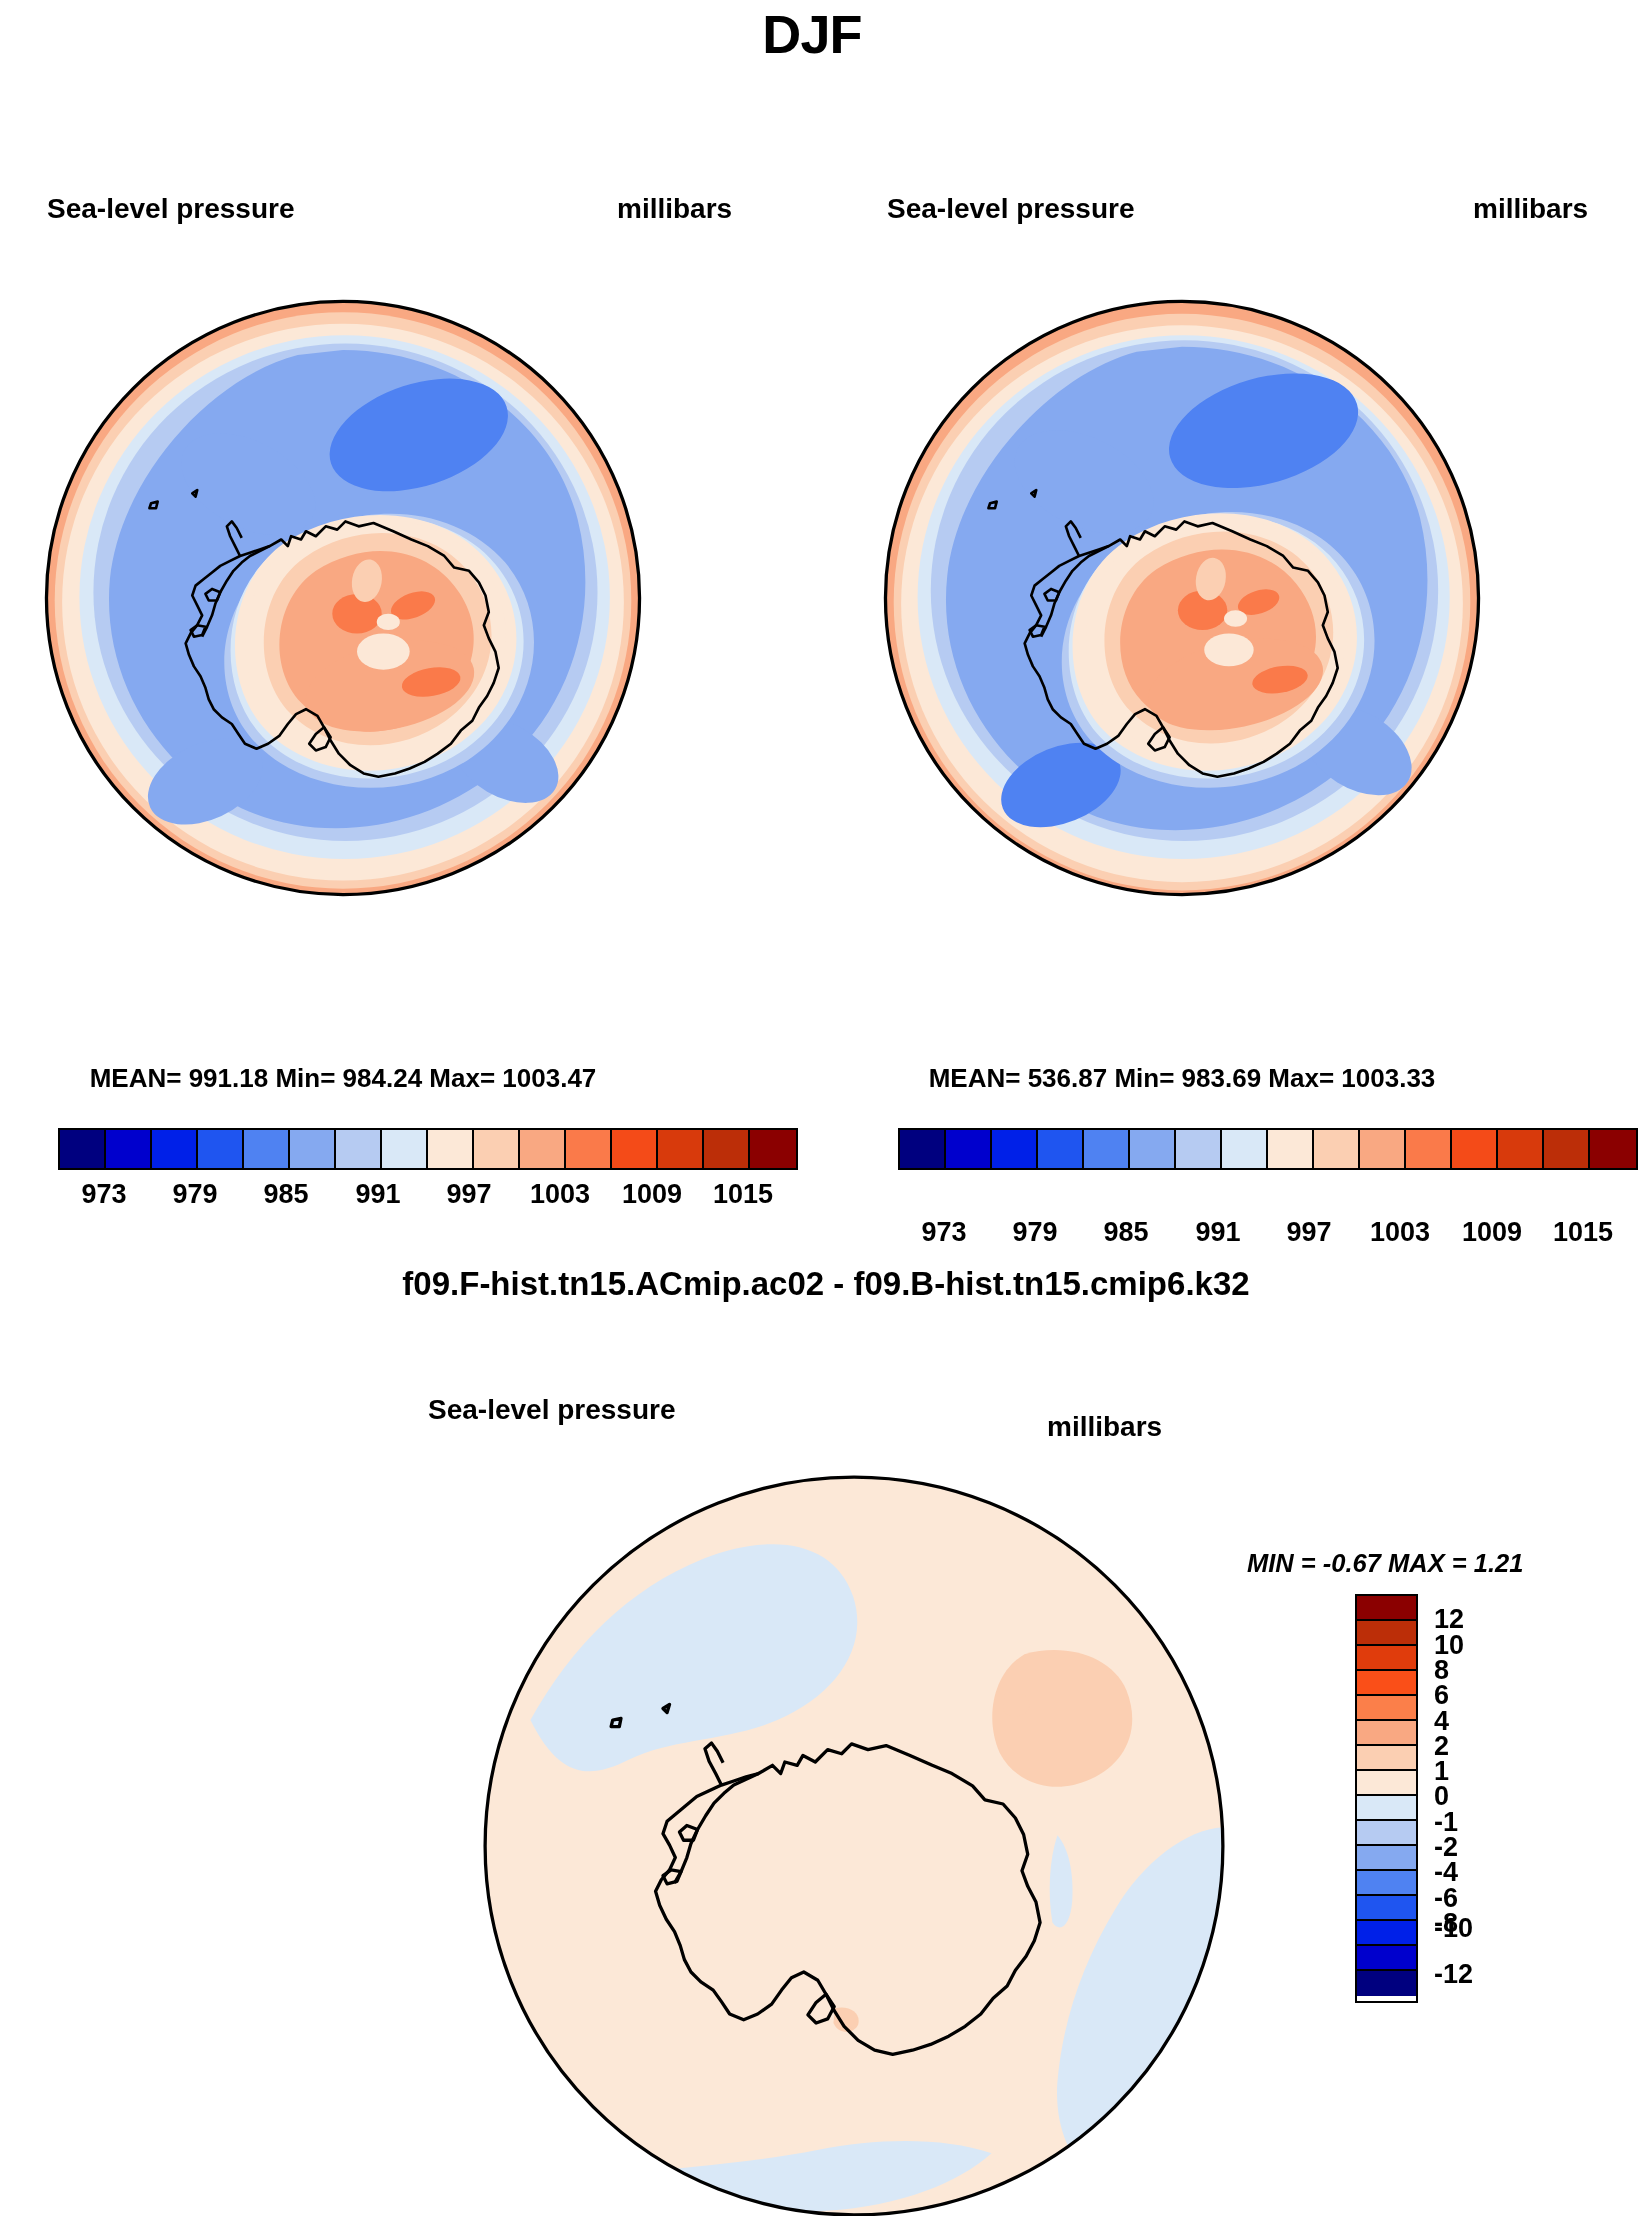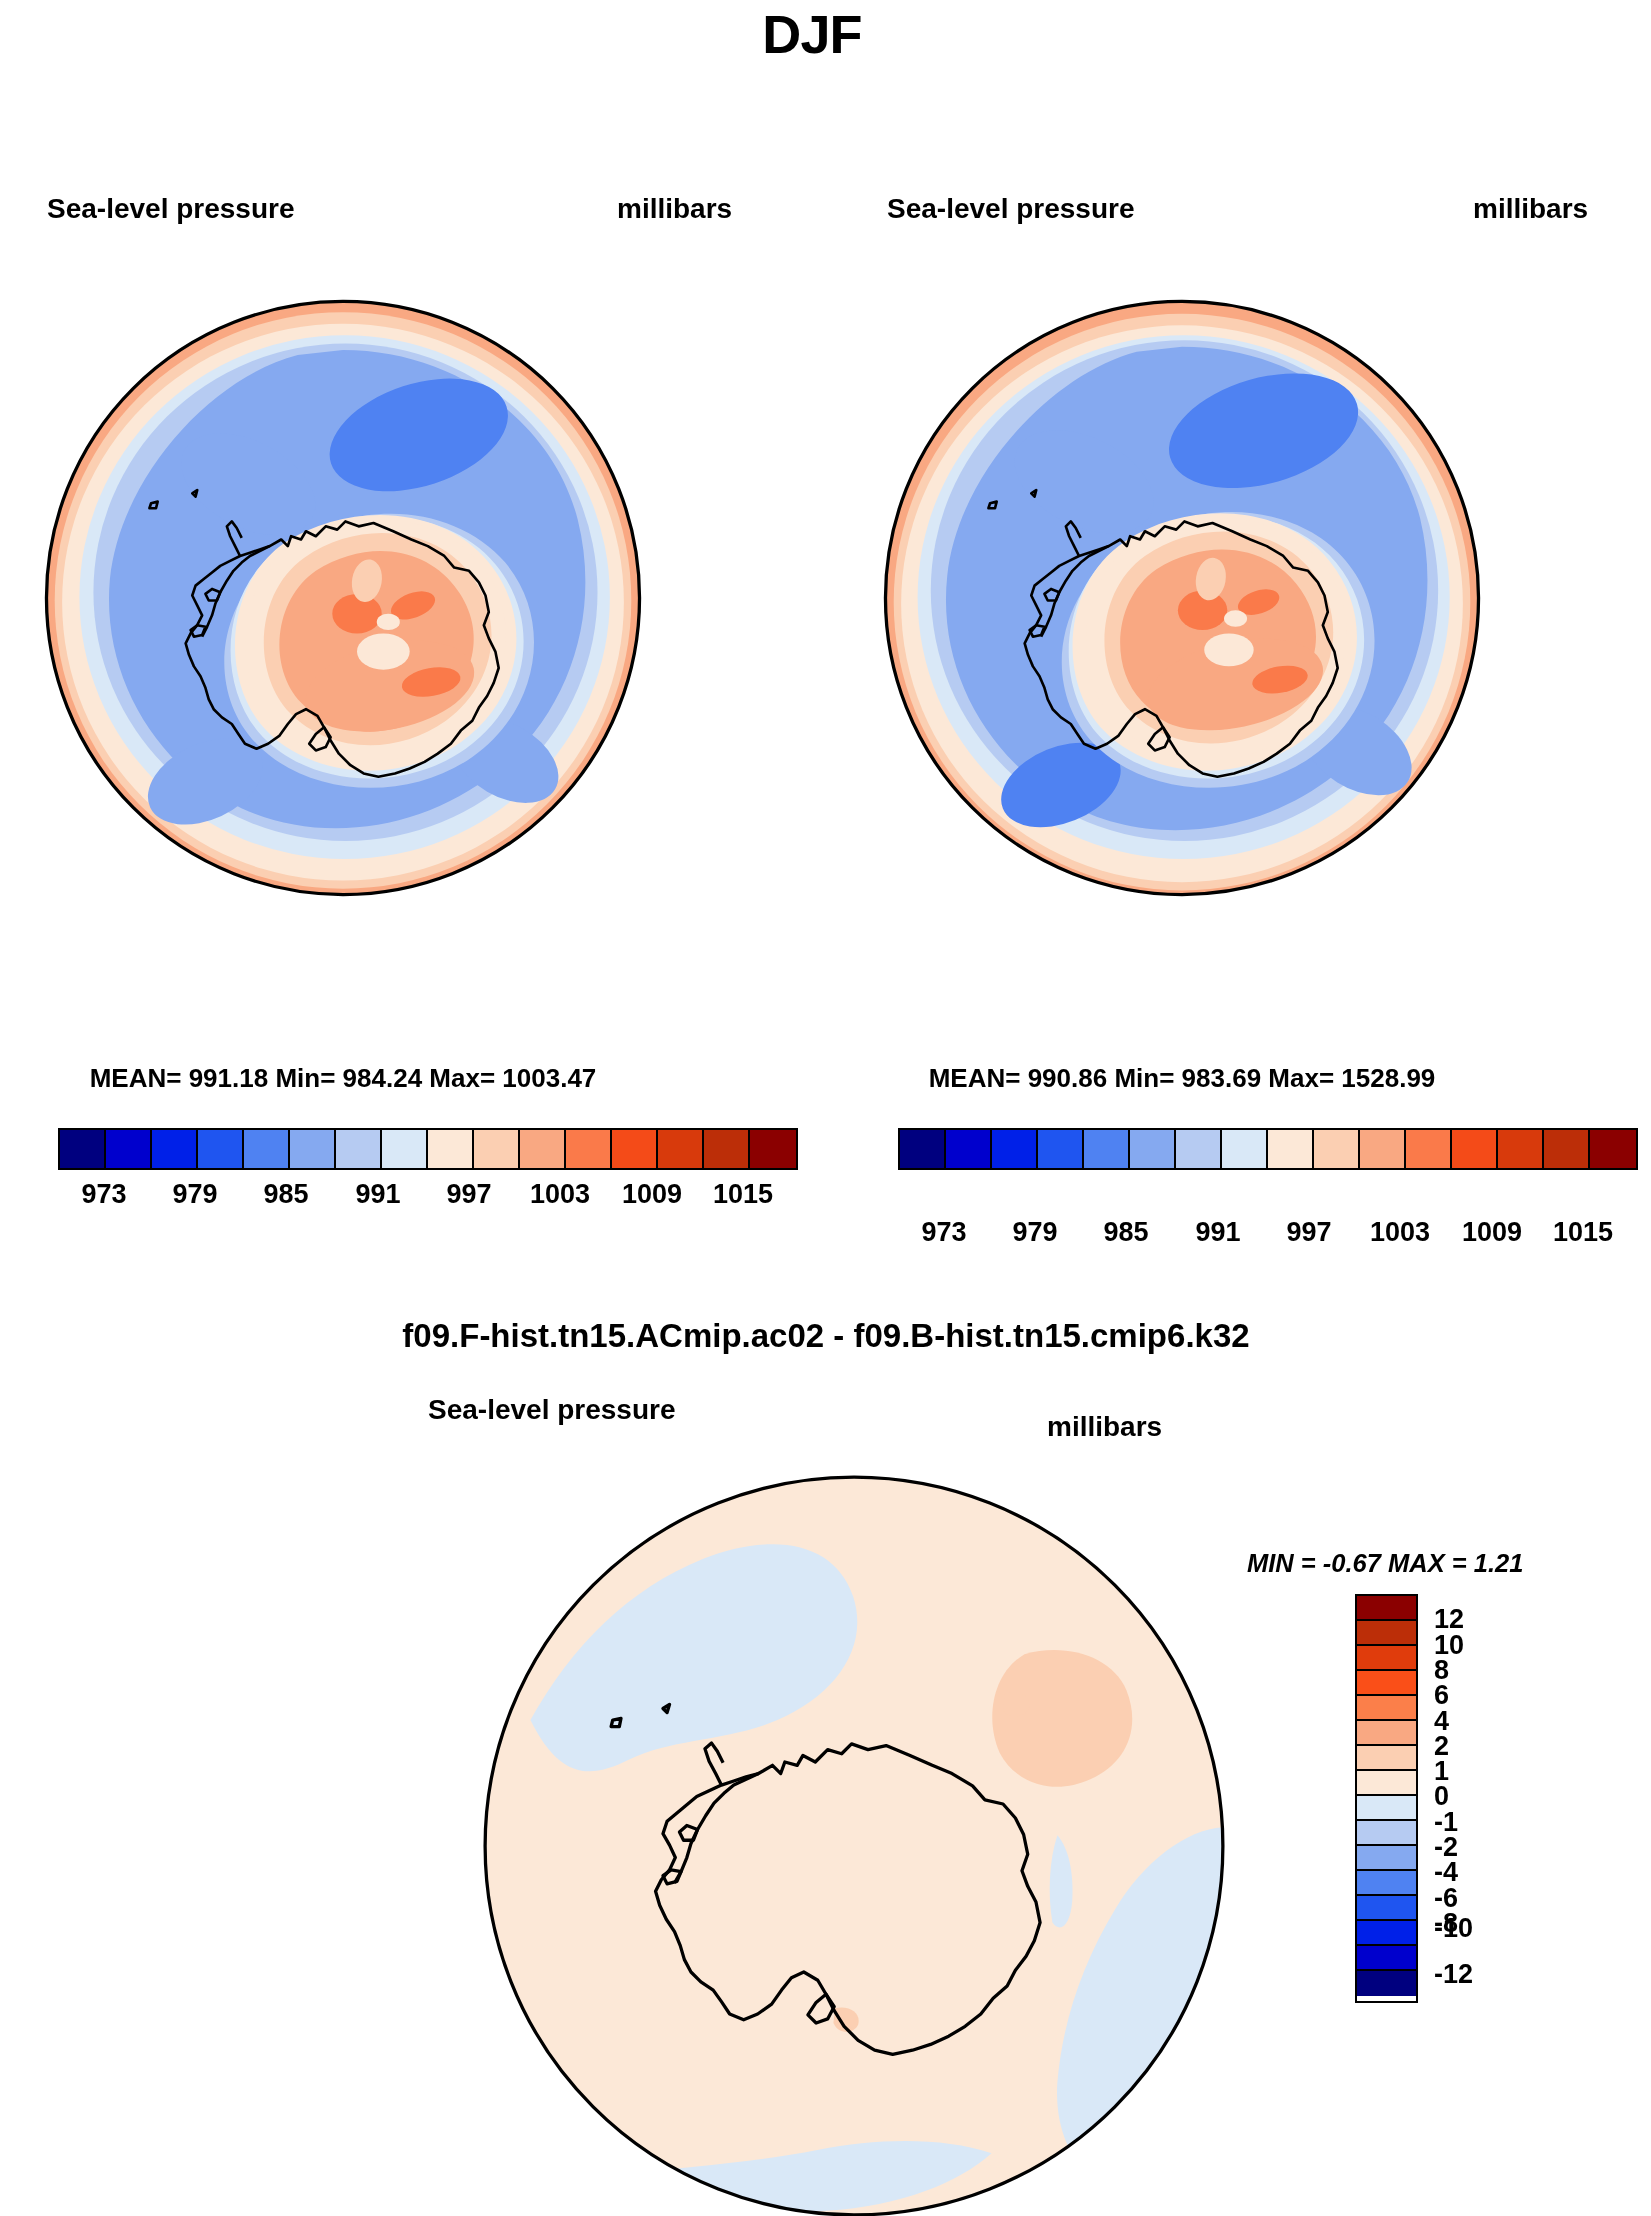--- a/index.html
+++ b/index.html
@@ -28,21 +28,21 @@
   .cbar-h{display:flex;border:2.5px solid #000;box-sizing:content-box;}
   .cbar-h .cell{height:38px;border-right:2.5px solid #000;box-sizing:border-box;}
   .cbar-h .cell:last-child{border-right:none;}
   .cbar-h-labels{position:relative;height:38px;}
   .cbar-h-labels span{
     position:absolute;top:0;transform:translateX(-50%);
     font-size:27px;font-weight:bold;white-space:nowrap;
   }
 
   #diff-title{
-    left:0;top:1317px;width:1652px;
+    left:0;top:1265px;width:1652px;
     font-size:33px;font-weight:bold;
   }
   #diff-minmax{font-size:25.5px;font-weight:bold;white-space:nowrap;}
 
   .cbar-v{position:absolute;border:2.5px solid #000;box-sizing:content-box;}
   .cbar-v .vcell{border-bottom:2.5px solid #000;box-sizing:border-box;}
   .cbar-v .vcell:last-child{border-bottom:none;}
   .cbar-v-labels{position:absolute;}
   .cbar-v-labels span{
     position:absolute;left:0;transform:translateY(-50%);
@@ -230,21 +230,21 @@
     <path d="M214,356 L204,352 L196,358 L200,366 L210,366 Z"></path>
     <path d="M196,398 L186,396 L178,402 L182,410 L192,408 Z"></path>
     <path d="M130,248 L138,246 L136,254 L128,254 Z"></path>
     <path d="M180,236 L186,232 L184,240 Z"></path>
     <path d="M340,520 L330,528 L322,540 L330,548 L342,544 L348,532 Z"></path>
   </g>
   <circle cx="363" cy="363" r="360" fill="none" stroke="#000" stroke-width="4"></circle>
 </svg>
 </div>
 
-<div class="abs stats-line" style="left:883px;top:1063px;width:598px;">MEAN= 990.86  Min= 983.69  Max= 1528.99</div>
+<div class="abs stats-line" style="left:883px;top:1063px;width:598px;">MEAN= 536.87  Min= 983.69  Max= 1003.33</div>
 
 <div class="abs cbar-h" id="cbarR" style="left:898px;top:1128px;">
     <div class="cell" style="width: 46px; background: rgb(0, 0, 127);"></div>
     <div class="cell" style="width: 46px; background: rgb(0, 0, 205);"></div>
     <div class="cell" style="width: 46px; background: rgb(0, 32, 232);"></div>
     <div class="cell" style="width: 46px; background: rgb(31, 85, 240);"></div>
     <div class="cell" style="width: 46px; background: rgb(79, 130, 242);"></div>
     <div class="cell" style="width: 46px; background: rgb(133, 169, 240);"></div>
     <div class="cell" style="width: 46px; background: rgb(182, 203, 242);"></div>
     <div class="cell" style="width: 46px; background: rgb(217, 232, 247);"></div>

